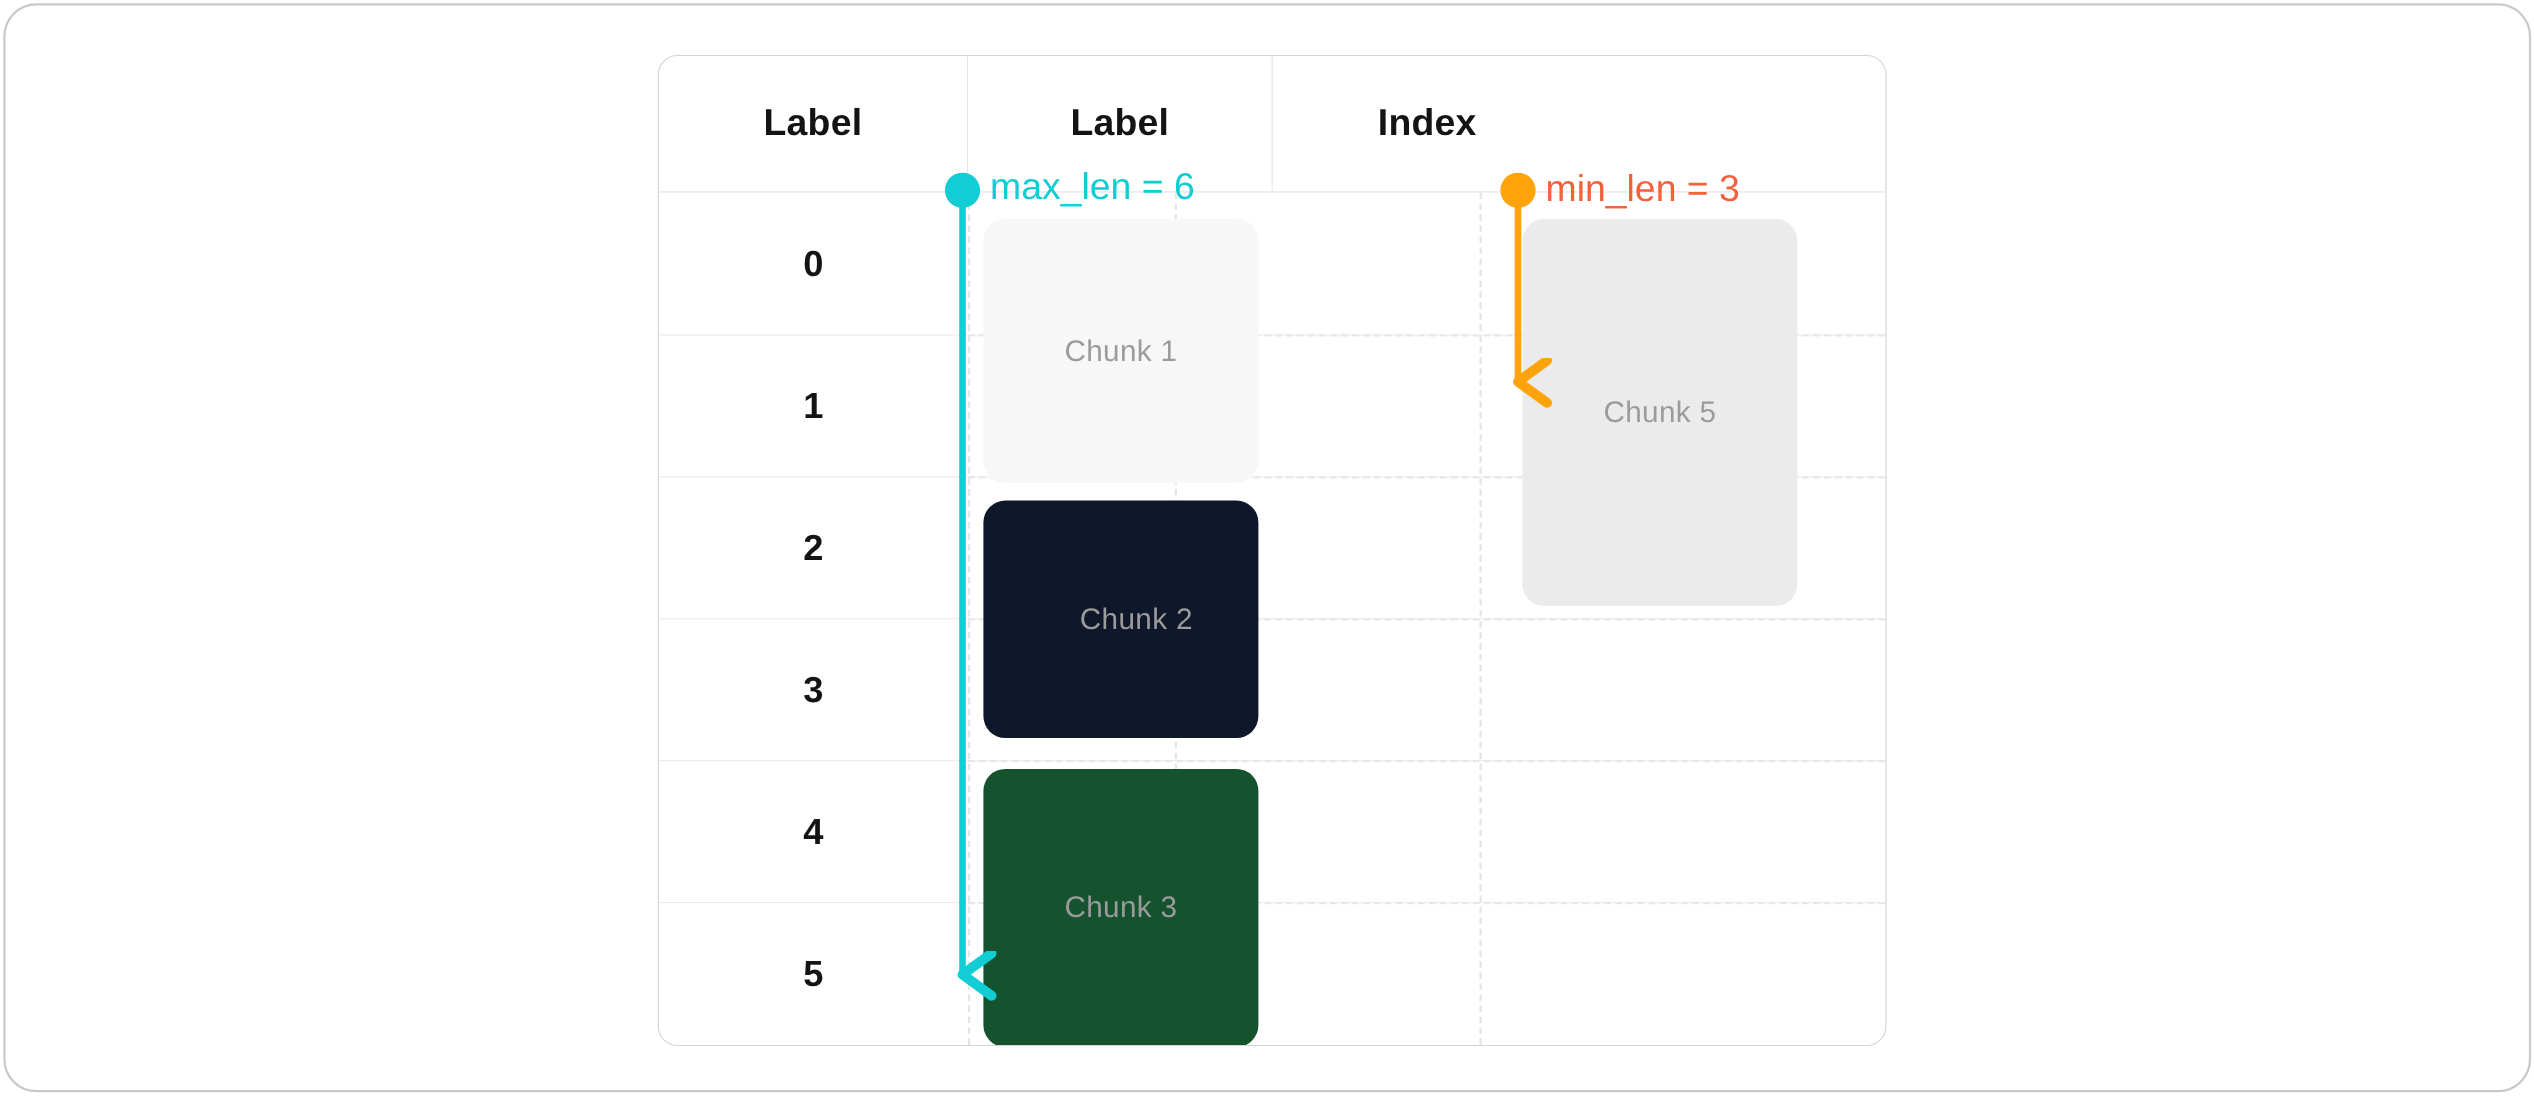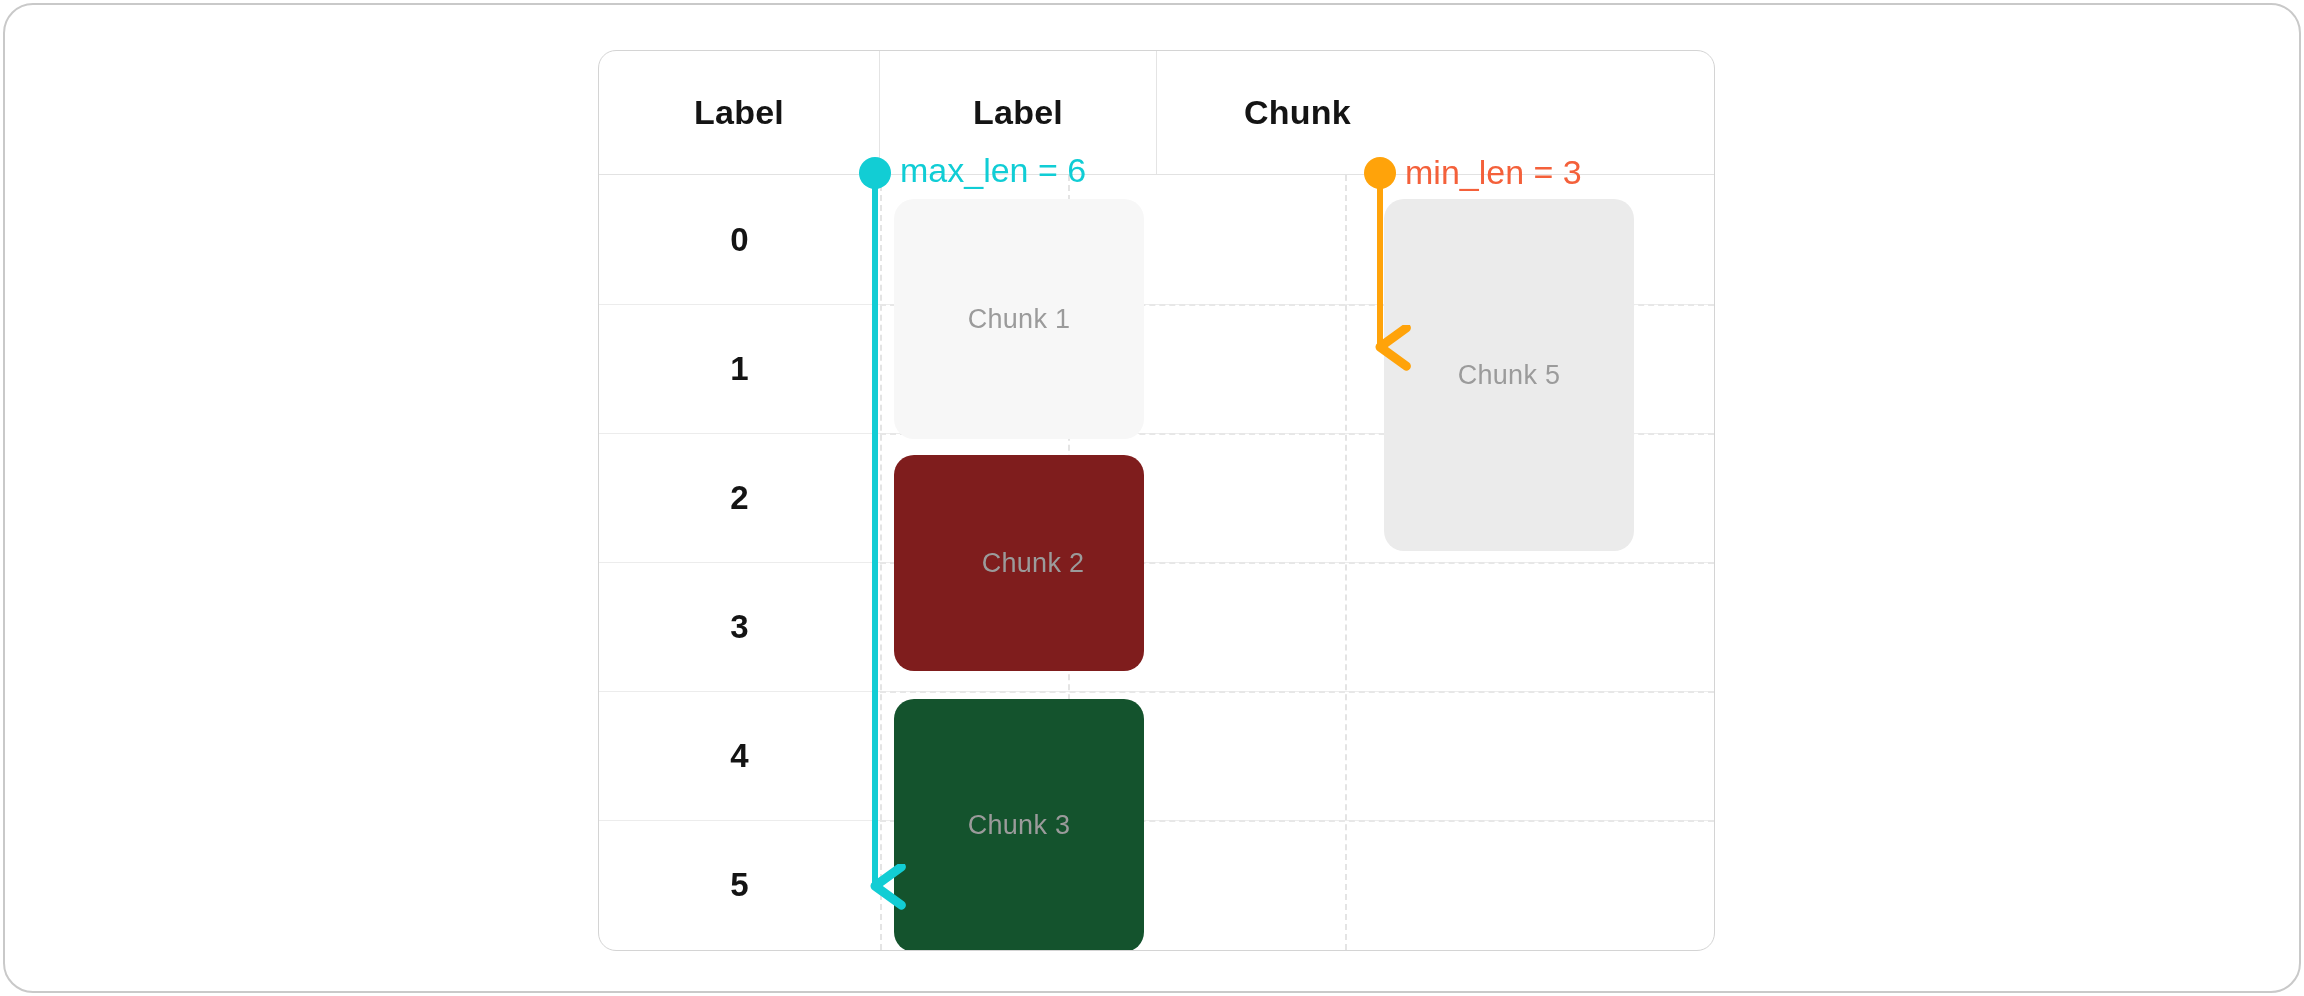--- a/index.html
+++ b/index.html
@@ -91,21 +91,21 @@
   <div id="table-card">
 
     <div class="hdr-row">
       <div class="hdr-cell" style="width:281px">
         <span>Label</span>
       </div>
       <div class="hdr-cell" style="width:277px">
         <span>Label</span>
       </div>
       <div class="hdr-cell" style="width:281px">
-        <span>Chunk</span>
+        <span>Index</span>
       </div>
     </div>
 
     <div class="vline" style="left:281px"></div>
     <div class="vline" style="left:469px"></div>
     <div class="vline" style="left:746px"></div>
 
     <div class="hline-solid" style="top:253px"></div>
     <div class="hline-solid" style="top:382px"></div>
     <div class="hline-solid" style="top:511px"></div>
@@ -133,21 +133,21 @@
     <div class="idx-cell" style="top:640px; height:129px">
       <span>4</span>
     </div>
     <div class="idx-cell" style="top:769px; height:129px">
       <span>5</span>
     </div>
 
     <div class="chunk" style="left:295px; top:148px; width:250px; height:240px; background:#f7f7f7;text-align:right;">
       <span class="chunk-label">Chunk 1</span>
     </div>
-    <div class="chunk" style="left:295px; top:404px; width:250px; height:216px; background:#7f1d1d;padding-left:28px;">
+    <div class="chunk" style="left:295px; top:404px; width:250px; height:216px; background:#0f172a;padding-left:28px;">
       <span class="chunk-label">Chunk 2</span>
     </div>
     <div class="chunk" style="left:295px; top:648px; width:250px; height:253px; background:#14532d;">
       <span class="chunk-label">Chunk 3</span>
     </div>
 
 
     <div class="chunk" style="left:785px; top:148px; width:250px; height:352px; background:#ebebeb;">
       <span class="chunk-label">Chunk 5</span>
     </div>

